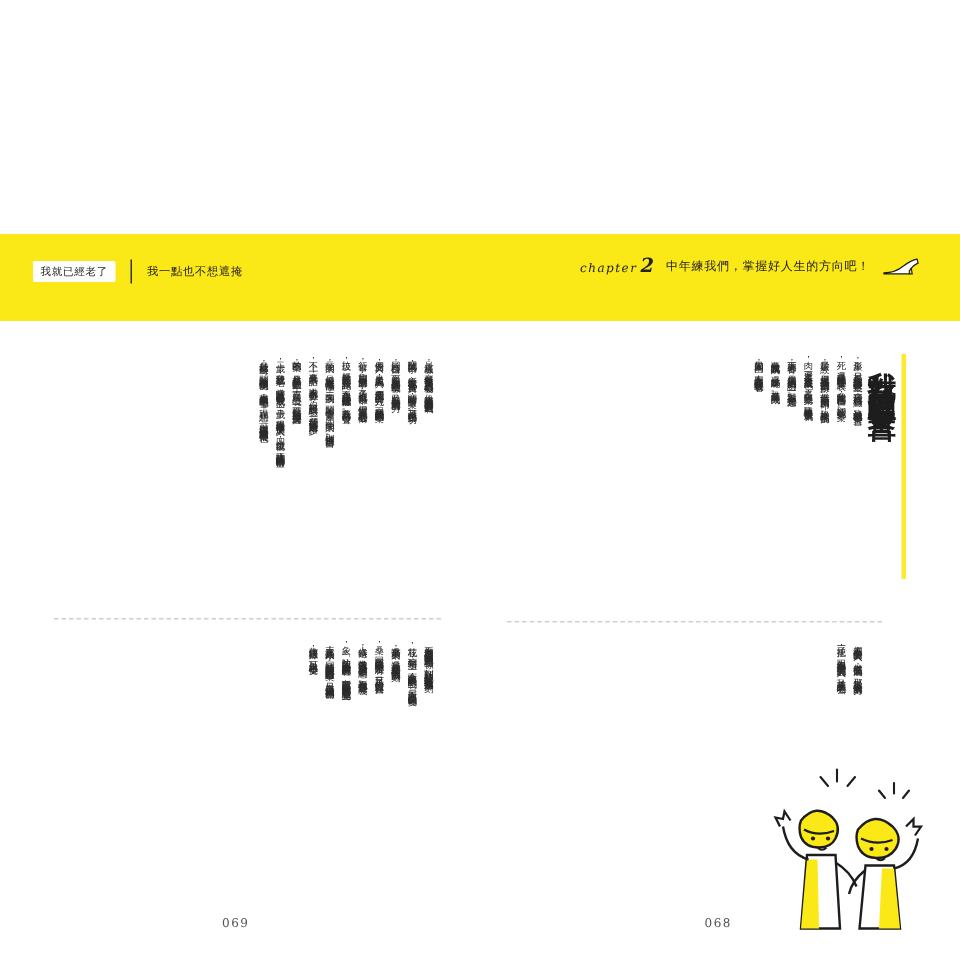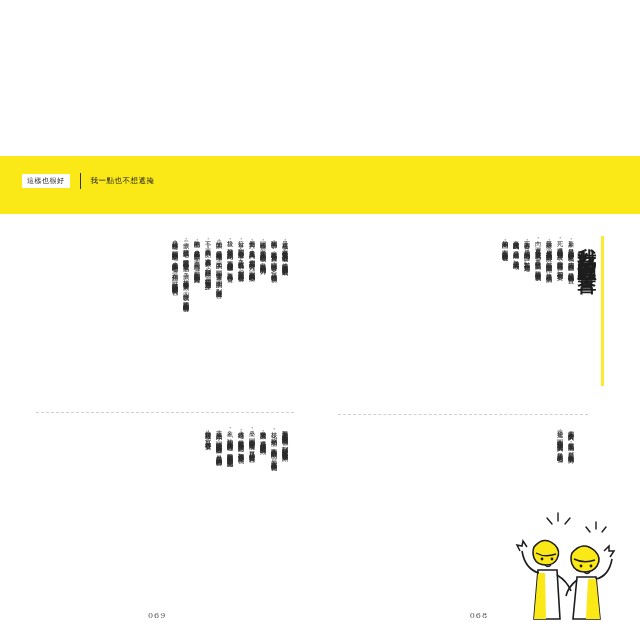--- a/index.html
+++ b/index.html
@@ -153,25 +153,38 @@
 </head>
 <body>
 
 <div class="page">
 
   <div class="spread">
 
     <div class="band"></div>
 
     <div class="hdr-left">
-      <span class="tag">這樣也很好</span>
+      <span class="tag">我就已經老了</span>
       <span class="divider"></span>
       <span class="sub">我一點也不想遮掩</span>
     </div>
 
+    <div class="hdr-right">
+      <span class="chap">
+        <span class="w">chapter</span>
+        <span class="n">2</span>
+      </span>
+      <span class="rtitle">中年練我們，掌握好人生的方向吧！</span>
+      <span class="shoe">
+        <svg viewBox="0 0 40 20" width="26" height="14" aria-hidden="true">
+          <path d="M2 16 C8 16 16 14 22 9 C26 6 30 3 36 2 L37 6 C32 8 30 11 28 14 L28 17 L2 17 Z" fill="#ffffff" stroke="#1d1d1d" stroke-width="1.2"></path>
+          <path d="M28 17 L31 17 L30 11" fill="none" stroke="#1d1d1d" stroke-width="1.2"></path>
+        </svg>
+      </span>
+    </div>
 
     <div class="gutter"></div>
 
     <div class="leaf right">
 
       <div class="title-underline"></div>
       <div class="big-title">我對自己的歐巴桑宣言</div>
 
       <div class="col-block" style="right:52px; top:22px; height:185px;">
         <div class="vtext">如果回周圍，有人因為年輕而被看輕嗎？</div>

